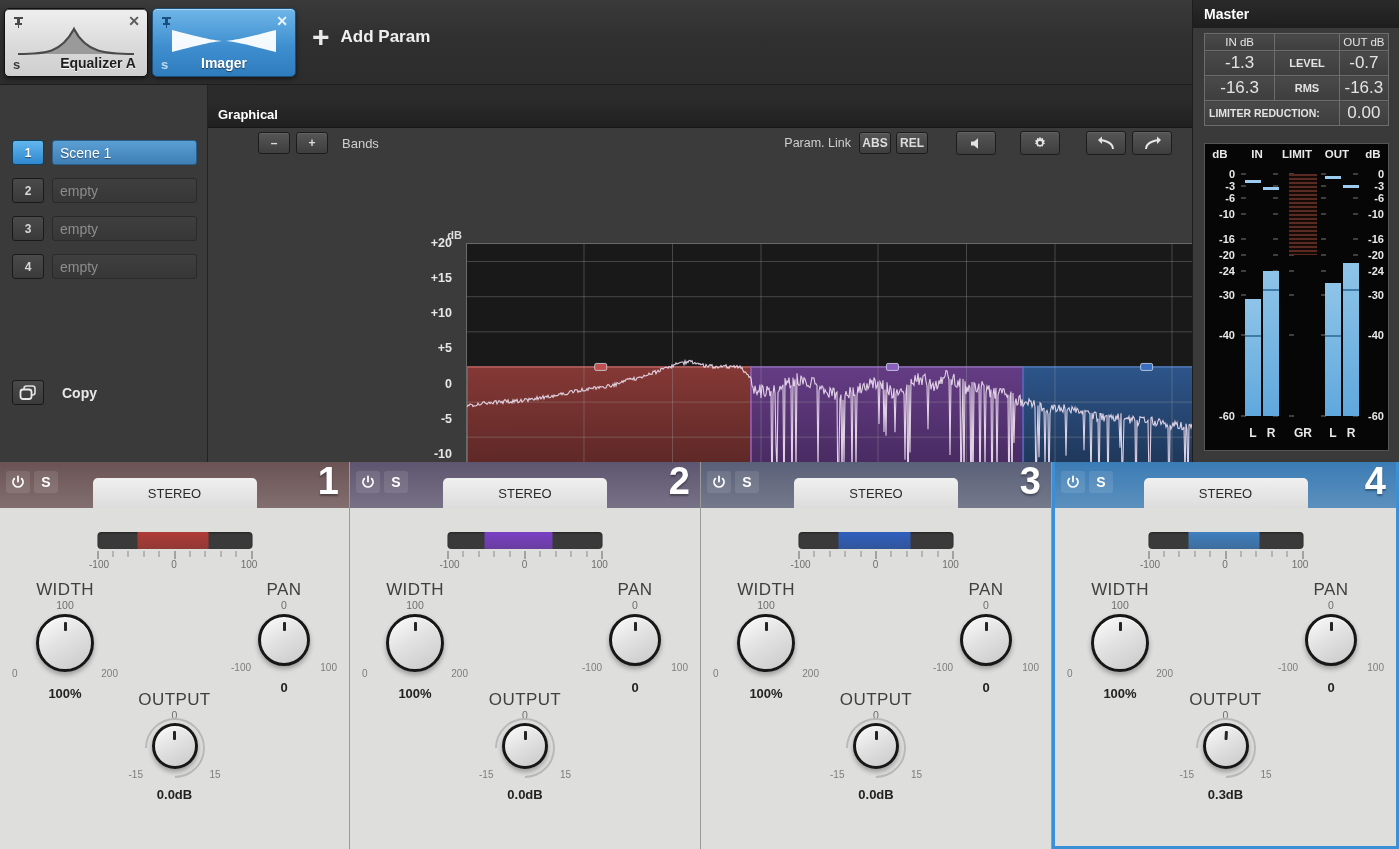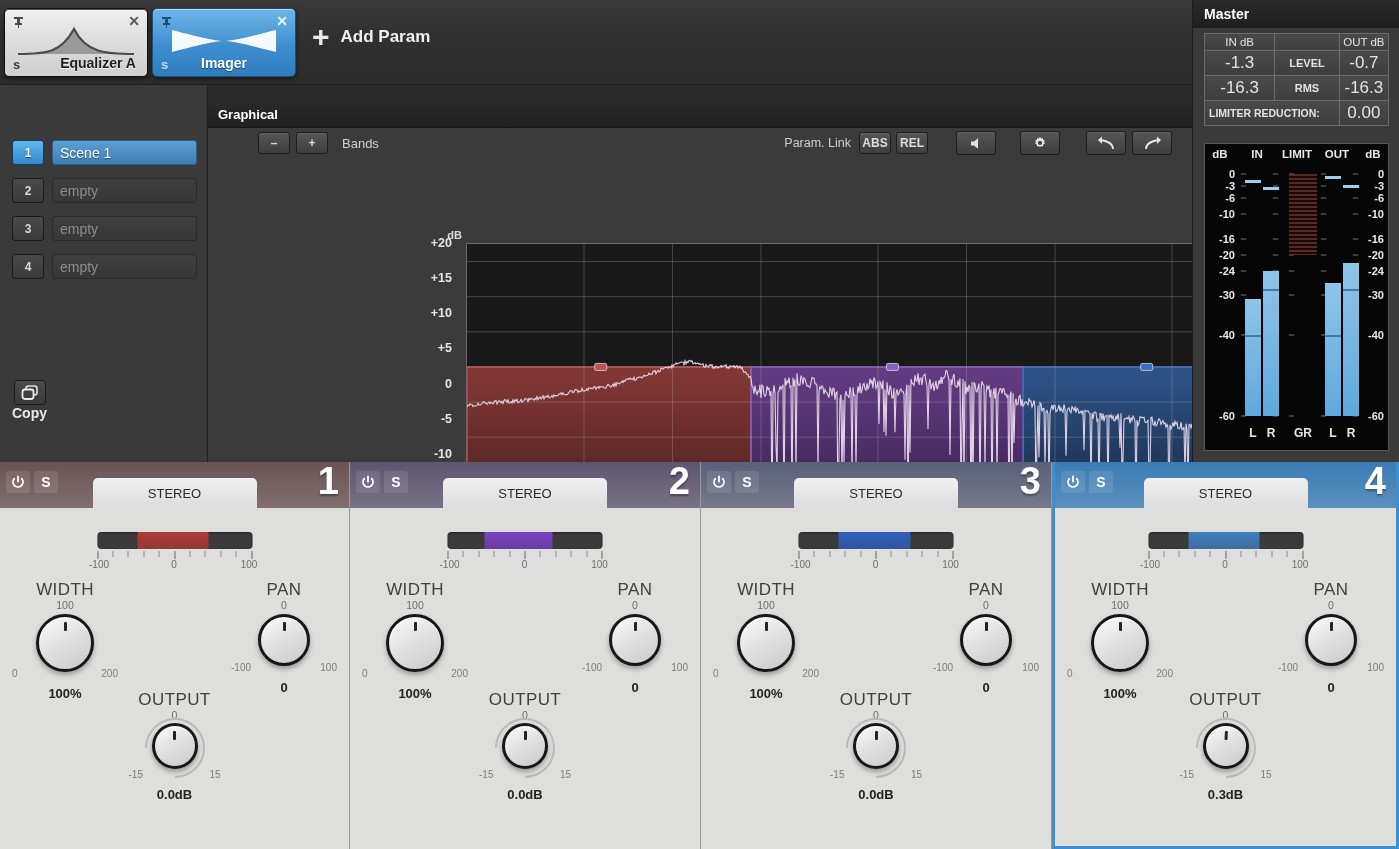--- a/index.html
+++ b/index.html
@@ -46,21 +46,21 @@
   .snum{ width:32px; height:25px; border-radius:3px; border:1px solid #1a1a1a;
      background:linear-gradient(#4a4a4a,#3a3a3a); color:#d8d8d8; font-size:12px;
      font-weight:bold; display:flex; align-items:center; justify-content:center; cursor:pointer;}
   .snum.on{ background:linear-gradient(#63b7ef,#2f87ce); color:#fff; border-color:#10405f;
      text-shadow:0 1px 1px rgba(0,0,0,.5);}
   .sname{ width:145px; height:25px; border-radius:3px; border:1px solid #2a2a2a;
      background:linear-gradient(#3f3f3f,#373737); color:#8d8d8d; font-size:14px;
      display:flex; align-items:center; padding-left:7px; cursor:text;}
   .sname.on{ background:linear-gradient(#5a9fd4,#3f7fb5); color:#fff; border-color:#2a5f8c;
      text-shadow:0 1px 1px rgba(0,0,0,.4);}
-  .copyrow{ position:absolute; left:12px; top:295px; display:flex; align-items:center; flex-direction:column;}
+  .copyrow{ position:absolute; left:12px; top:295px; display:flex; align-items:center; gap:18px;}
   .copybtn{ width:32px; height:25px; border-radius:3px; border:1px solid #1a1a1a;
      background:linear-gradient(#4a4a4a,#3a3a3a); display:flex; align-items:center;
      justify-content:center; cursor:pointer;}
   .copylbl{ color:#e8e8e8; font-size:14px; font-weight:bold;}
 
   
   .graphical{ position:absolute; left:208px; top:85px; width:984px; height:377px;
      background:#3b3b3b;margin-top:17px;}
   .gtoolbar{ position:absolute; left:0; top:26px; width:984px; height:30px;
      display:flex; align-items:center;}

